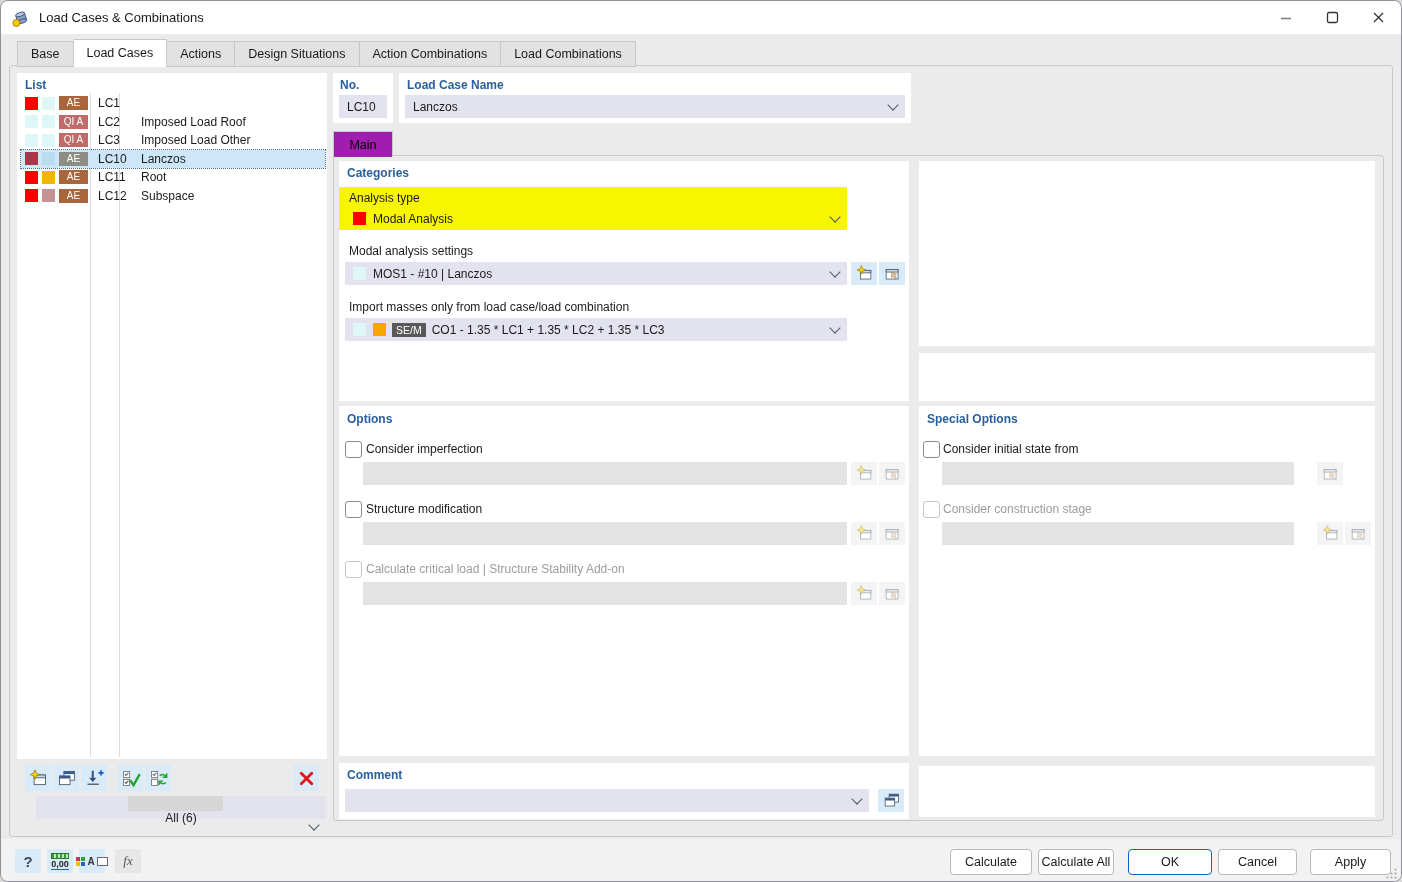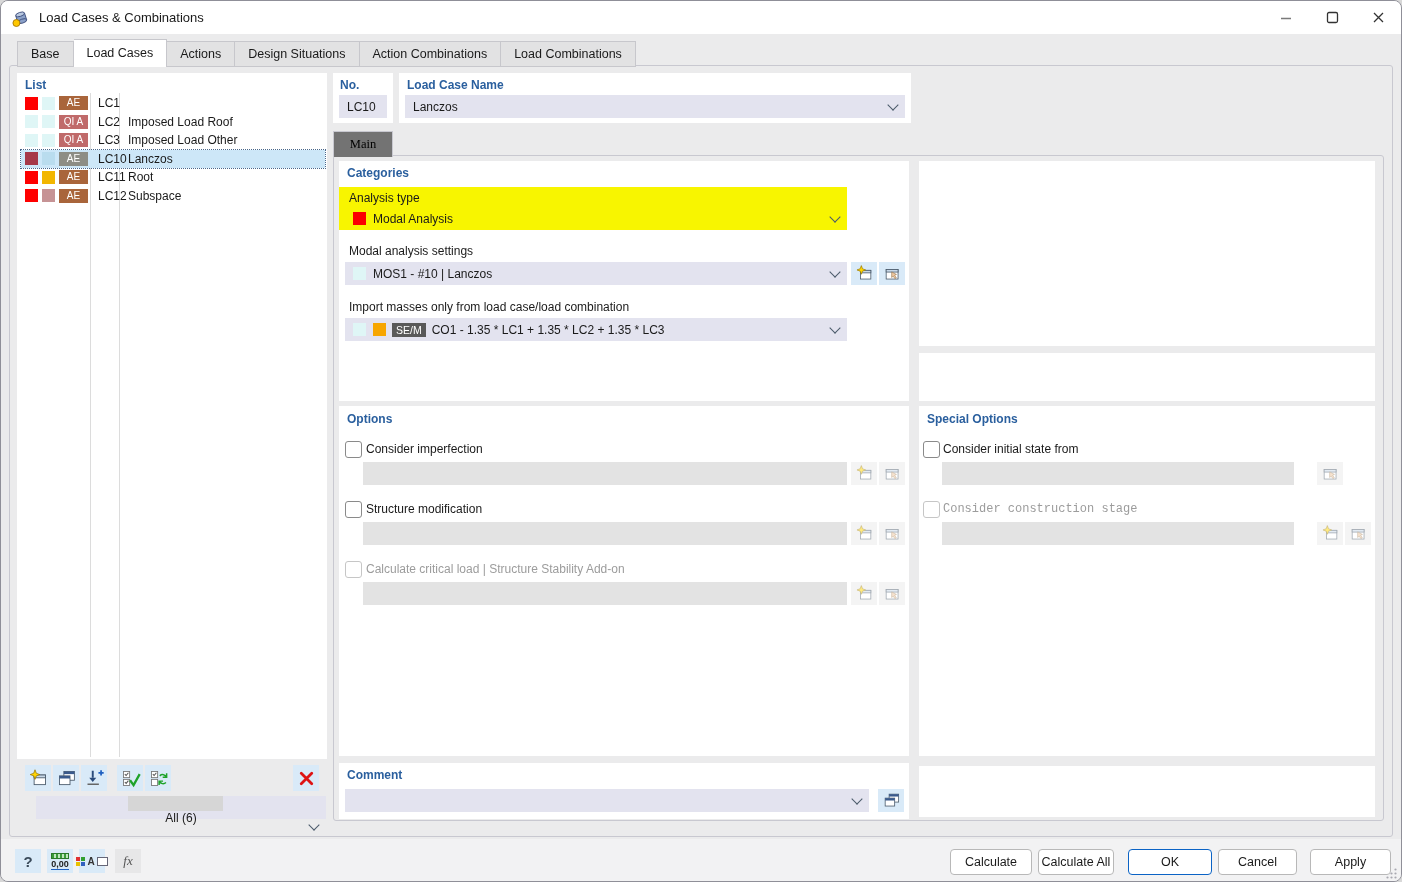--- a/index.html
+++ b/index.html
@@ -37,21 +37,21 @@
   .icon-btn svg{width:19px;height:19px;}
   .icon-btn.disabled{background:#EAEAEA;opacity:.5;}
   .tool-btn{position:absolute;width:26px;height:26px;background:var(--icon_button_bg,#D9EAF8);display:flex;align-items:center;justify-content:center;}
   .tool-btn svg{width:21px;height:21px;}
   
   .lc-row{position:absolute;left:4px;width:300px;height:18px;display:flex;align-items:center;padding-left:4px;font-size:12px;color:#1A1A1A;}
   .lc-row .sq{width:13px;height:13px;flex:0 0 auto;}
   .lc-row .sq+.sq{margin-left:4px;}
   .lc-badge{width:29px;height:14px;margin-left:4px;color:#fff;font-size:10px;line-height:14px;text-align:center;flex:0 0 auto;}
   .lc-id{margin-left:10px;width:27px;flex:0 0 auto;}
-  .lc-name{margin-left:3px;}
+  .lc-name{margin-left:16px;}
   .lc-row.selected{background:var(--selection_bg,#CDE7F8);outline:1px dotted #4A688C;}
   .vline{position:absolute;width:1px;background:#DCDCDC;}
   
   .btn{position:absolute;height:24px;background:#FFFFFF;border:1px solid #B8B8B8;border-radius:4px;font-size:12.5px;color:#1A1A1A;display:flex;align-items:center;justify-content:center;font-family:"Liberation Sans",sans-serif;}
   .btn.primary{border:1.5px solid #0B63C5;}
   .status-btn{position:absolute;width:26px;height:24px;background:var(--icon_button_bg,#D9EAF8);display:flex;align-items:center;justify-content:center;}
   .footer-area{position:absolute;left:0;top:838px;width:100%;height:44px;background:#F2F2F3;}
 </style>
 </head>
 <body>
@@ -239,21 +239,21 @@
   </div>
   <div class="panel" style="left:398px;top:72px;width:512px;height:50px;">
     <span class="hdr" style="left:8px;top:5px;">Load Case Name</span>
     <div class="dd" style="left:6px;top:22px;width:500px;">
       <span>Lanczos</span>
       <span class="chev"></span>
     </div>
   </div>
 
   <div class="abs page-border" style="left:332px;top:154px;width:1051px;height:666px;"></div>
-  <div class="abs" style="left:332px;top:130px;width:60px;height:26px;background:#737373;border:1px solid #C8C8D0;border-bottom:none;z-index:2;display:flex;align-items:center;justify-content:center;font-size:12.5px;font-family:Liberation Serif, serif;">
+  <div class="abs" style="left:332px;top:130px;width:60px;height:26px;background:#a21caf;border:1px solid #C8C8D0;border-bottom:none;z-index:2;display:flex;align-items:center;justify-content:center;font-size:12.5px;">
       <span>Main</span>
     </div>
 
   <div class="panel" style="left:338px;top:160px;width:570px;height:240px;">
     <span class="hdr" style="left:8px;top:5px;">Categories</span>
     <div class="abs" style="left:0;top:26px;width:508px;height:43px;background:var(--highlight,#F8F500);"></div>
     <span class="lbl" style="left:10px;top:30px;">Analysis type</span>
     <div class="dd yellow" style="left:6px;top:46px;width:502px;">
       <span class="sq13" style="background-color: rgb(251, 0, 0);"></span>
       <span>Modal Analysis</span>
@@ -335,21 +335,21 @@
     <span class="hdr" style="left:8px;top:6px;">Special Options</span>
     <div class="cb" style="left:4px;top:35px;"></div>
     <span class="lbl" style="left:24px;top:36px;">Consider initial state from</span>
     <div class="field-disabled" style="left:23px;top:56px;width:352px;"></div>
     <div class="icon-btn disabled" style="left:398px;top:56px;">
         <svg>
           <use href="#i-edit"></use>
         </svg>
       </div>
     <div class="cb disabled" style="left:4px;top:95px;"></div>
-    <span class="lbl disabled" style="left:24px;top:96px;font-family:Liberation Mono, monospace;">Consider construction stage</span>
+    <span class="lbl disabled" style="left:24px;top:96px;">Consider construction stage</span>
     <div class="field-disabled" style="left:23px;top:116px;width:352px;"></div>
     <div class="icon-btn disabled" style="left:398px;top:116px;">
         <svg>
           <use href="#i-new"></use>
         </svg>
       </div>
     <div class="icon-btn disabled" style="left:426px;top:116px;">
         <svg>
           <use href="#i-edit"></use>
         </svg>

